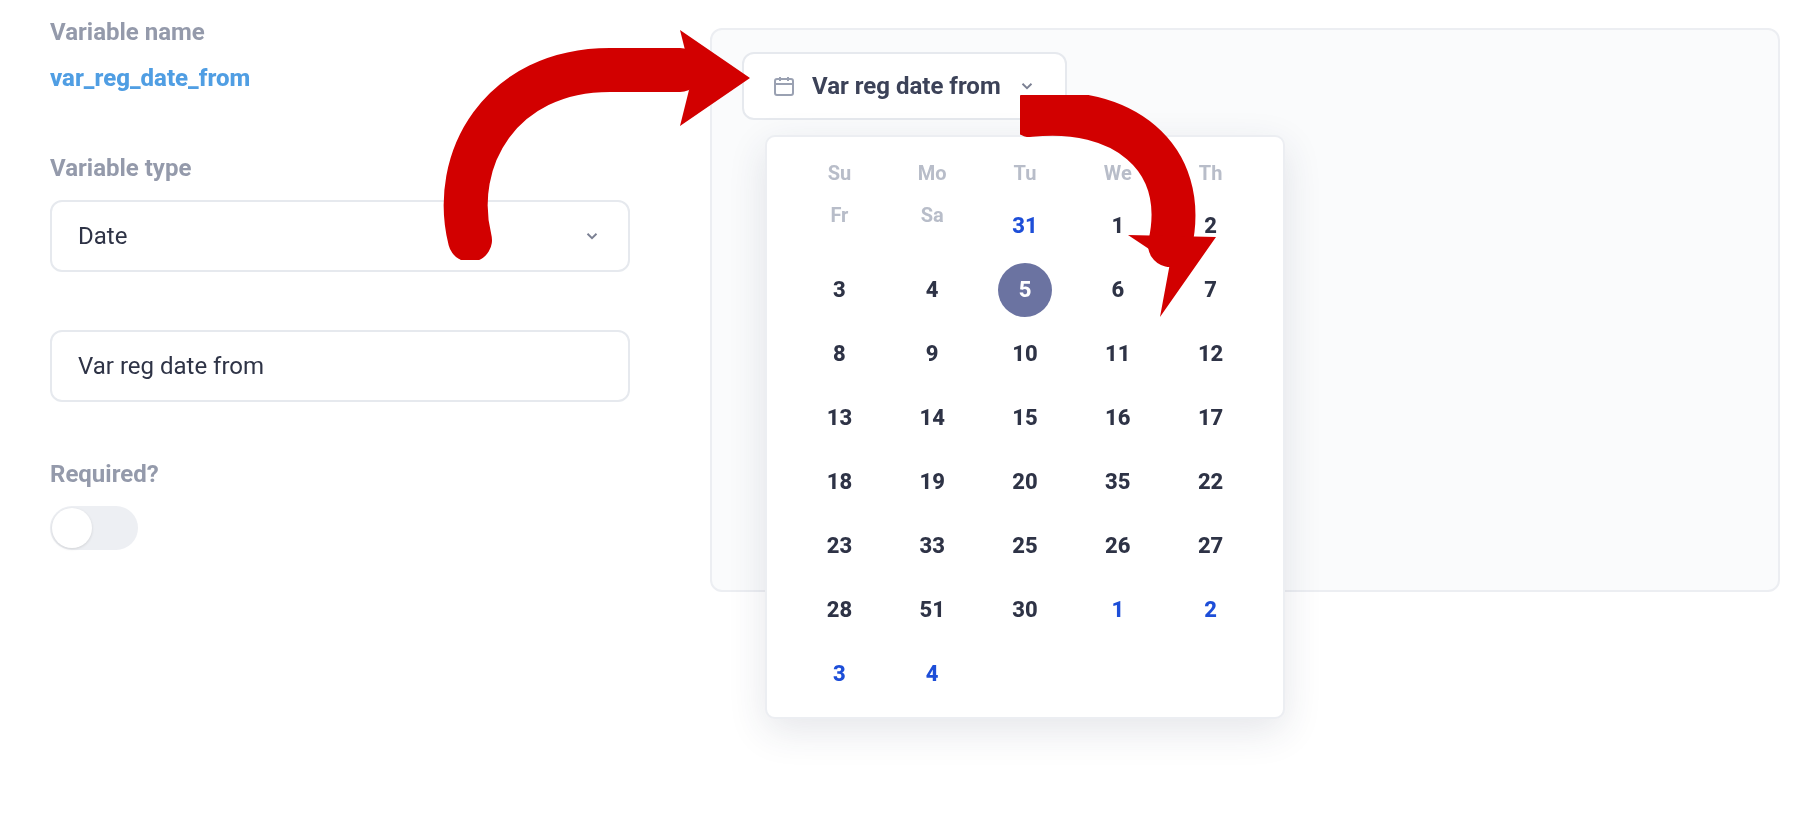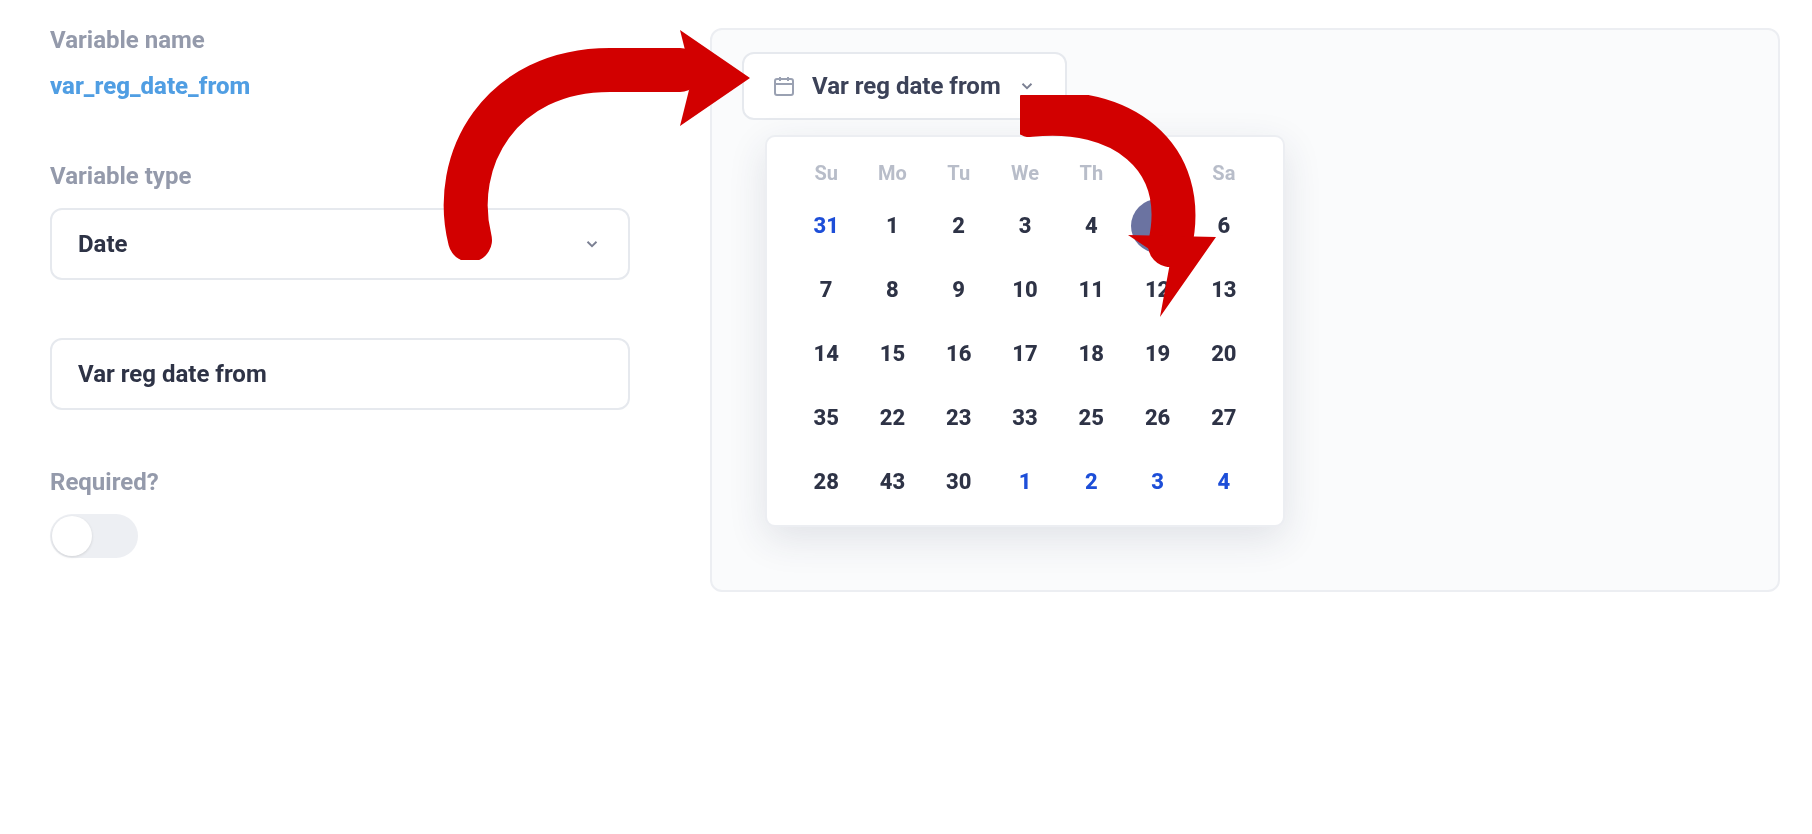--- a/index.html
+++ b/index.html
@@ -7,42 +7,42 @@
     font-family: -apple-system, BlinkMacSystemFont, "Segoe UI", Roboto, "Helvetica Neue", Arial, sans-serif;
     background: #fff;
     width: 1812px;
     height: 834px;
     position: relative;
   }
   
   .config {
     position: absolute;
     left: 50px;
-    top: 26px;
+    top: 18px;
     width: 580px;
   }
   .field-label {
     font-size: 24px;
     font-weight: 700;
     color: #949aab;
     margin-bottom: 18px;
   }
   .var-name-value {
     font-size: 24px;
     font-weight: 800;
     color: #509EE3;
     margin-bottom: 62px;
   }
   .select-box, .text-box {
     width: 100%;
     border: 2px solid #e6e9ee;
     border-radius: 12px;
     padding: 20px 26px;
     font-size: 24px;
-    font-weight: 700;
+    font-weight: 400;
     color: #2e3346;
     display: flex;
     align-items: center;
     justify-content: space-between;
     background: #fff;
   }
   .select-box { margin-bottom: 58px; cursor: pointer; }
   .text-box  { margin-bottom: 58px; }
   .chevron {
     width: 20px; height: 20px;
@@ -126,21 +126,21 @@
     cursor: pointer;
   }
   .cal-nav svg { width: 16px; height: 16px; stroke: currentColor; stroke-width: 3; fill: none; }
   .cal-title {
     font-size: 24px;
     font-weight: 800;
     color: #2e3346;
   }
   .cal-grid {
     display: grid;
-    grid-template-columns: repeat(7, 1fr);
+    grid-template-columns: repeat(5, 1fr);
     row-gap: 18px;
     padding: 24px 26px 0 26px;
     text-align: center;
   }
   .cal-dow {
     font-size: 20px;
     font-weight: 700;
     color: #b8bdc9;
   }
   .cal-day {
@@ -255,21 +255,21 @@
       <div class="cal-day">19</div>
       <div class="cal-day">20</div>
       <div class="cal-day">35</div>
       <div class="cal-day">22</div>
       <div class="cal-day">23</div>
       <div class="cal-day">33</div>
       <div class="cal-day">25</div>
       <div class="cal-day">26</div>
       <div class="cal-day">27</div>
       <div class="cal-day">28</div>
-      <div class="cal-day">43</div>
+      <div class="cal-day">51</div>
       <div class="cal-day">30</div>
       <div class="cal-day other">1</div>
       <div class="cal-day other">2</div>
       <div class="cal-day other">3</div>
       <div class="cal-day other">4</div>
     </div>
 </div>
 
 <div class="arrow" style="left:430px; top:30px;">
   <svg width="320" height="230" viewBox="0 0 320 230">

